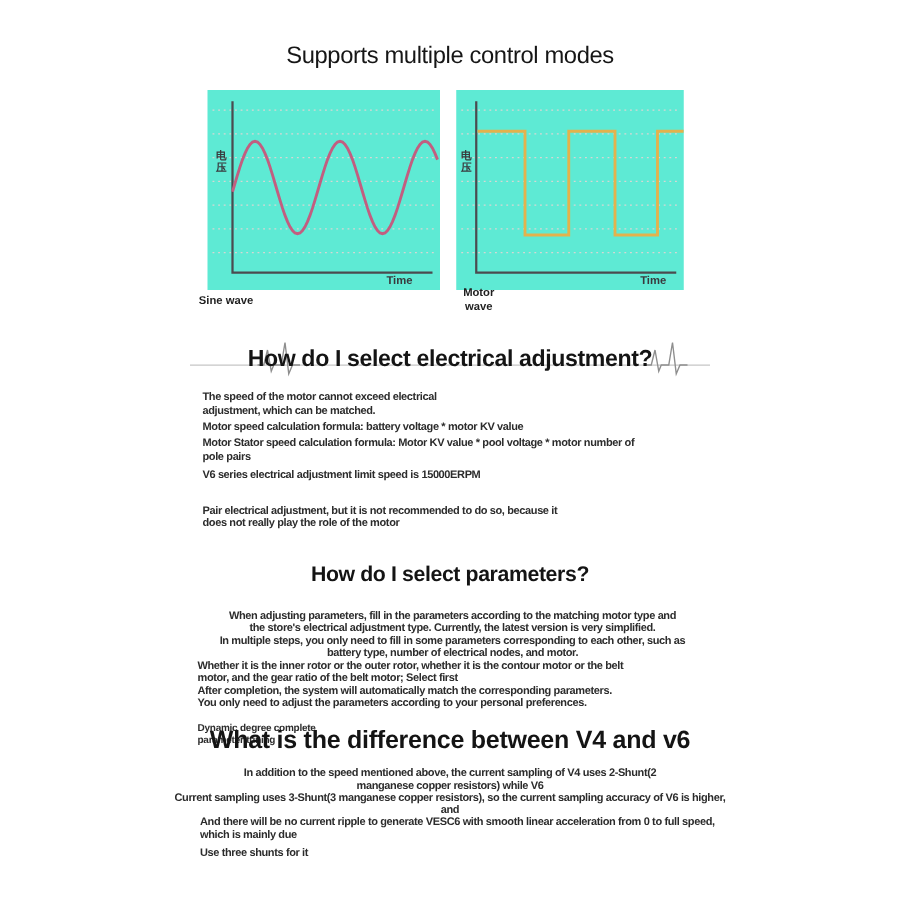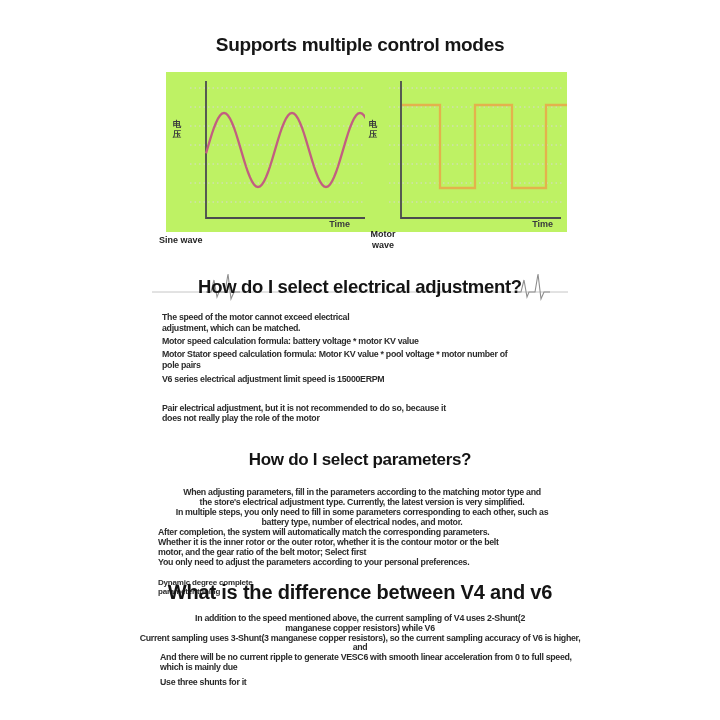--- a/index.html
+++ b/index.html
@@ -1,22 +1,22 @@
 <!DOCTYPE html>
 <html><head>
 <meta charset="utf-8">
 <style>
   html,body{margin:0;padding:0;}
   body{width:720px;height:720px;background:#ffffff;font-family:"Liberation Sans",sans-serif;overflow:hidden;}
   .page{position:relative;width:720px;height:720px;background:#ffffff;}
 
   .title{position:absolute;left:0;top:34px;width:720px;margin:0;text-align:center;
-         font-size:19px;font-weight:bold;letter-spacing:-0.3px;color:#161616;}
+         font-size:19px;font-weight:normal;letter-spacing:-0.3px;color:#161616;}
 
-  .chart{position:absolute;top:72px;background:#bef264;padding-left:20px;}
+  .chart{position:absolute;top:72px;background:#5eead4;}
   .chart svg{display:block;}
   .grid-line{stroke:#d7d7d3;stroke-width:1;stroke-dasharray:1.5 3;}
   .axis{stroke:#4b4b4f;fill:none;}
   .wave{fill:none;stroke-width:2.3;}
   .ylab{position:absolute;top:48px;width:10px;font-size:8.5px;line-height:9.5px;font-weight:bold;
         color:#39393d;word-break:break-all;text-align:center;}
   .xlab{position:absolute;top:147px;font-size:9px;font-weight:bold;color:#39393d;}
   .caption{position:absolute;font-size:9px;font-weight:bold;color:#1f1f1f;line-height:10.5px;white-space:pre-line;}
 
   .ekg-wrap{position:absolute;left:148px;top:272px;width:424px;height:44px;}
@@ -119,23 +119,23 @@
 does not really play the role of the motor</p>
   </div>
 
   <h2 class="h3">How do I select parameters?</h2>
 
   <div class="sec2">
     <p class="t center">When adjusting parameters, fill in the parameters according to the matching motor type and
 the store's electrical adjustment type. Currently, the latest version is very simplified.</p>
     <p class="t center">In multiple steps, you only need to fill in some parameters corresponding to each other, such as
 battery type, number of electrical nodes, and motor.</p>
-    <p class="t">After completion, the system will automatically match the corresponding parameters.</p>
     <p class="t">Whether it is the inner rotor or the outer rotor, whether it is the contour motor or the belt
 motor, and the gear ratio of the belt motor; Select first</p>
+    <p class="t">After completion, the system will automatically match the corresponding parameters.</p>
     <p class="t">You only need to adjust the parameters according to your personal preferences.</p>
     <p class="t small">Dynamic degree complete
 parameter tuning</p>
   </div>
 
   <h2 class="h4">What is the difference between V4 and v6</h2>
 
   <div class="sec3">
     <p class="t center">In addition to the speed mentioned above, the current sampling of V4 uses 2-Shunt(2
 manganese copper resistors) while V6</p>

